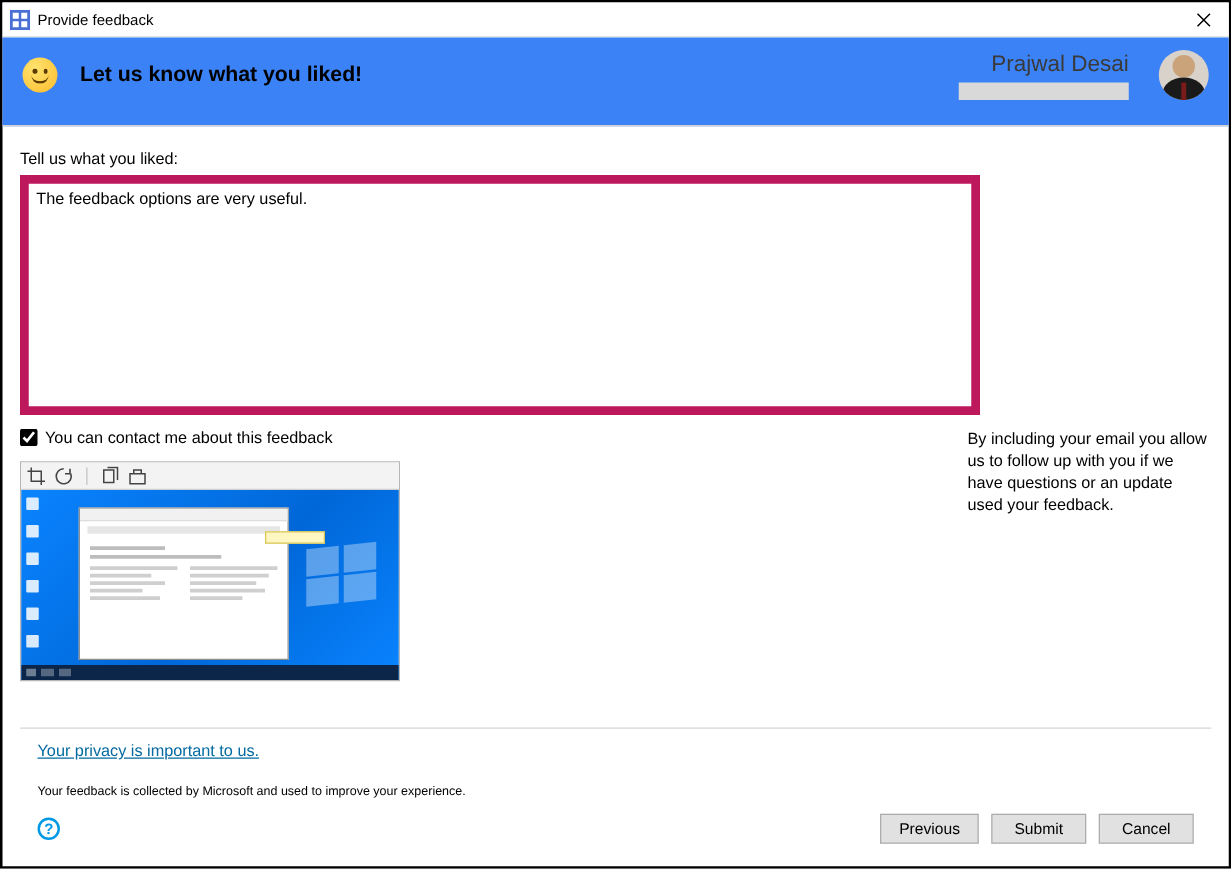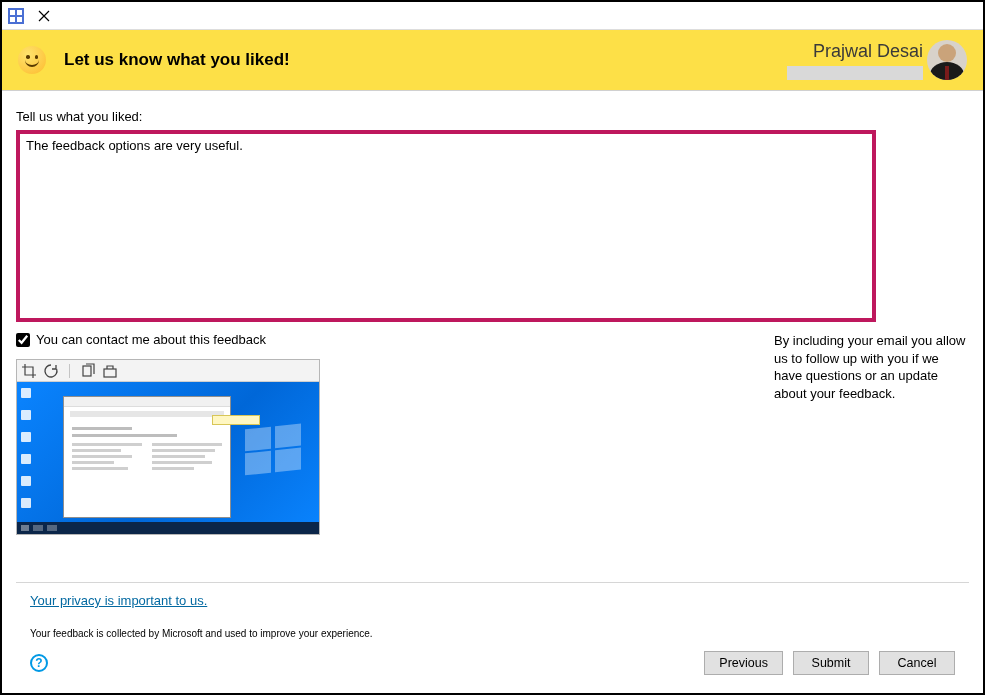--- a/index.html
+++ b/index.html
@@ -7,41 +7,41 @@
   .window { width: 985px; height: 695px; border: 2px solid #000; display: flex; flex-direction: column; }
 
   
   .titlebar { height: 28px; background: #fff; border-bottom: 1px solid #ddd; display: flex; align-items: center; padding: 0 6px; }
   .titlebar .app-icon { width: 16px; height: 16px; background: #4a6fd4; display: flex; align-items: center; justify-content: center; margin-right: 6px; }
   .titlebar .app-icon svg { width: 12px; height: 12px; }
   .titlebar .title { flex: 1; font-size: 12px; }
   .titlebar .close { width: 28px; height: 24px; display: flex; align-items: center; justify-content: center; cursor: pointer; }
 
   
-  .header { background: #fde047; border-bottom: 1px solid #d0d0d0; padding: 10px 16px 10px 16px; display: flex; align-items: center; }
+  .header { background: #3b82f6; border-bottom: 1px solid #d0d0d0; padding: 10px 16px 20px 16px; display: flex; align-items: center; }
   .header .smiley { width: 28px; height: 28px; border-radius: 50%; background: radial-gradient(circle at 35% 30%, #ffe36e, #fdbb2d); position: relative; margin-right: 18px; }
   .header .smiley::before, .header .smiley::after { content: ""; position: absolute; width: 3.5px; height: 3.5px; background: #5a3a00; border-radius: 50%; top: 9px; }
   .header .smiley::before { left: 8px; }
   .header .smiley::after { right: 8px; }
   .header .smiley .mouth { position: absolute; width: 14px; height: 7px; border: 2px solid #5a3a00; border-top: none; border-left: none; border-right: none; border-radius: 0 0 14px 14px; left: 7px; top: 14px; }
   .header .smiley .mouth { border-bottom: 2px solid #5a3a00; }
   .header .heading { font-size: 17px; font-weight: 700; flex: 1; }
-  .header .user { display: flex; align-items: center; gap: 4px; }
+  .header .user { display: flex; align-items: center; gap: 24px; }
   .header .user .meta { text-align: right; }
   .header .user .name { font-size: 18px; color: #3a3a3a; }
   .header .user .sub { width: 136px; height: 14px; background: #d9d9d9; margin-top: 4px; margin-left: auto; }
   .header .avatar { width: 40px; height: 40px; border-radius: 50%; background: #d8d2ca; overflow: hidden; position: relative; }
   .header .avatar .head { position: absolute; width: 18px; height: 18px; border-radius: 50%; background: #caa37a; top: 4px; left: 11px; }
   .header .avatar .body { position: absolute; width: 34px; height: 26px; border-radius: 50% 50% 0 0; background: #1a1a1a; bottom: -8px; left: 3px; }
   .header .avatar .tie { position: absolute; width: 4px; height: 14px; background: #7a1b1b; bottom: 0; left: 18px; }
 
   
   .content { flex: 1; padding: 18px 14px 6px 14px; display: flex; flex-direction: column; overflow: hidden; }
   .prompt-label { font-size: 13px; margin-bottom: 6px; }
-  .textarea { width: 860px; height: 192px; border: 4px solid #be185d; padding: 4px 6px; font-family: inherit; font-size: 13px; resize: none; outline: none; }
+  .textarea { width: 768px; height: 192px; border: 7px solid #be185d; padding: 4px 6px; font-family: inherit; font-size: 13px; resize: none; outline: none; }
 
   .row { display: flex; margin-top: 10px; }
   .row .left { flex: 1; }
   .row .right { width: 195px; margin-left: 20px; }
 
   .chk-line { display: flex; align-items: center; gap: 6px; margin-bottom: 12px; }
   .chk-line input { width: 14px; height: 14px; accent-color: #000; }
 
   .contact-title { font-weight: 700; margin-bottom: 2px; font-size: 13px; }
   .contact-body { font-size: 13px; line-height: 1.35; }
@@ -88,20 +88,21 @@
 
   <div class="titlebar">
     <div class="app-icon">
       <svg viewBox="0 0 12 12">
           <rect x="0" y="0" width="5" height="5" fill="#fff"></rect>
           <rect x="7" y="0" width="5" height="5" fill="#fff"></rect>
           <rect x="0" y="7" width="5" height="5" fill="#fff"></rect>
           <rect x="7" y="7" width="5" height="5" fill="#fff"></rect>
         </svg>
     </div>
+    <div class="title">Provide feedback</div>
     <div class="close">
       <svg width="12" height="12" viewBox="0 0 12 12">
           <path d="M1 1 L11 11 M11 1 L1 11" stroke="#000" stroke-width="1.2"></path>
         </svg>
     </div>
   </div>
 
   <div class="header">
     <div class="smiley">
         <div class="mouth"></div>
@@ -185,21 +186,21 @@
                     </div>
                 </div>
               </div>
             </div>
             <div class="taskbar"></div>
           </div>
         </div>
       </div>
 
       <div class="right">
-        <div class="contact-body">By including your email you allow us to follow up with you if we have questions or an update about your feedback.</div>
+        <div class="contact-body">By including your email you allow us to follow up with you if we have questions or an update used your feedback.</div>
       </div>
     </div>
 
     <div class="divider"></div>
 
     <div class="privacy-row">
       <a class="privacy-link">Your privacy is important to us.</a>
       <div class="privacy-text">Your feedback is collected by Microsoft and used to improve your experience.</div>
     </div>
 

